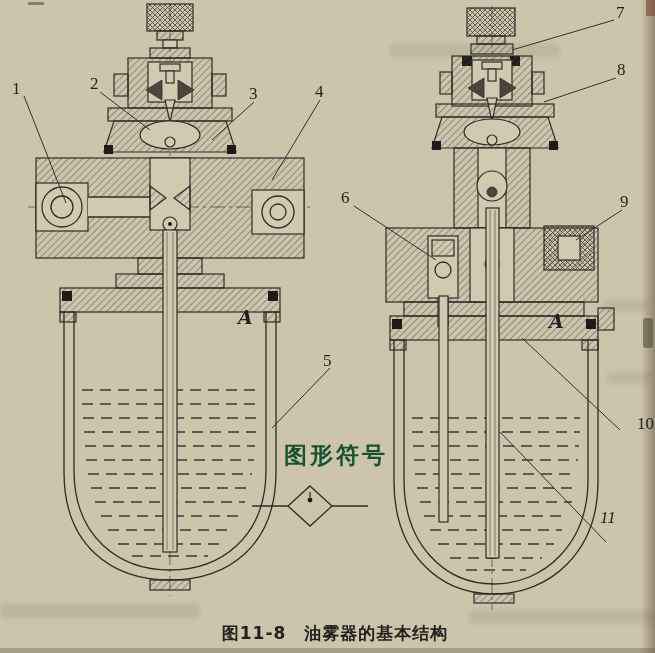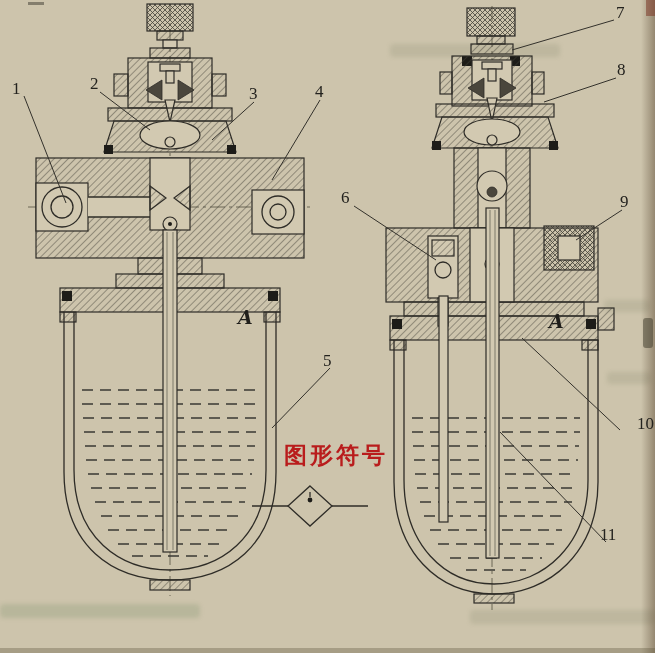--- a/index.html
+++ b/index.html
@@ -29,21 +29,21 @@
     position:absolute; font-size:17px; color:#23221e;
     font-family:"Liberation Serif", serif; line-height:1;
   }
   .view-a {
     position:absolute; font-size:19px; font-weight:bold; font-style:italic;
     font-family:"DejaVu Serif", serif; color:#1f1e1a; line-height:1;
   }
   .symbol-label {
     position:absolute; left:284px; top:444px;
     font-size:23px; font-weight:bold; letter-spacing:3px;
-    font-family:"DejaVu Sans", sans-serif; color:#b91c1c; line-height:1;
+    font-family:"DejaVu Sans", sans-serif; color:#14532d; line-height:1;
   }
   .caption {
     position:absolute; left:170px; top:623px; width:330px; text-align:center;
     font-size:17px; font-weight:bold; letter-spacing:1px;
     font-family:"DejaVu Sans", sans-serif; color:#22211d; line-height:1.2;
   }
 </style>
 </head>
 <body>
 
@@ -249,20 +249,21 @@
   <div class="callout" style="left:12px;top:80px;">1</div>
   <div class="callout" style="left:90px;top:75px;">2</div>
   <div class="callout" style="left:249px;top:85px;">3</div>
   <div class="callout" style="left:315px;top:83px;">4</div>
   <div class="callout" style="left:323px;top:352px;">5</div>
   <div class="callout" style="left:341px;top:189px;">6</div>
   <div class="callout" style="left:616px;top:4px;">7</div>
   <div class="callout" style="left:617px;top:61px;">8</div>
   <div class="callout" style="left:620px;top:193px;">9</div>
   <div class="callout" style="left:611px;top:415px;margin-left:26px;">10</div>
-  <div class="callout" style="left:600px;top:526px;">11</div>
+  <div class="callout" style="left:600px;top:509px;font-style:italic;">11</div>
 
   <div class="view-a" style="left:238px;top:308px;">A</div>
   <div class="view-a" style="left:549px;top:312px;">A</div>
 
   <div class="symbol-label">图形符号</div>
+  <div class="caption">图11-8　油雾器的基本结构</div>
 
 </div>
 
 </body></html>

